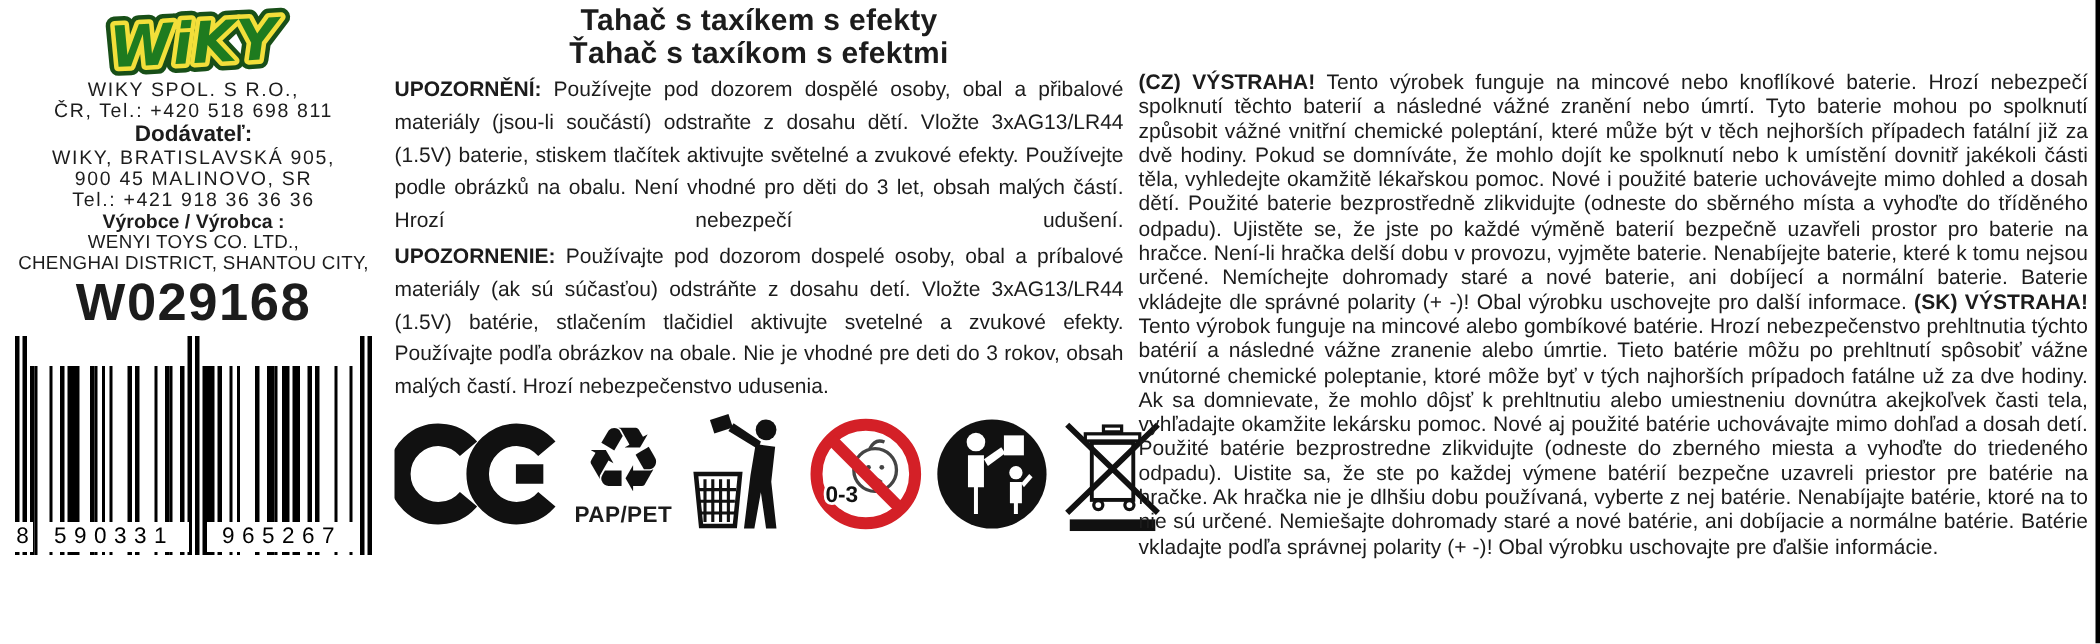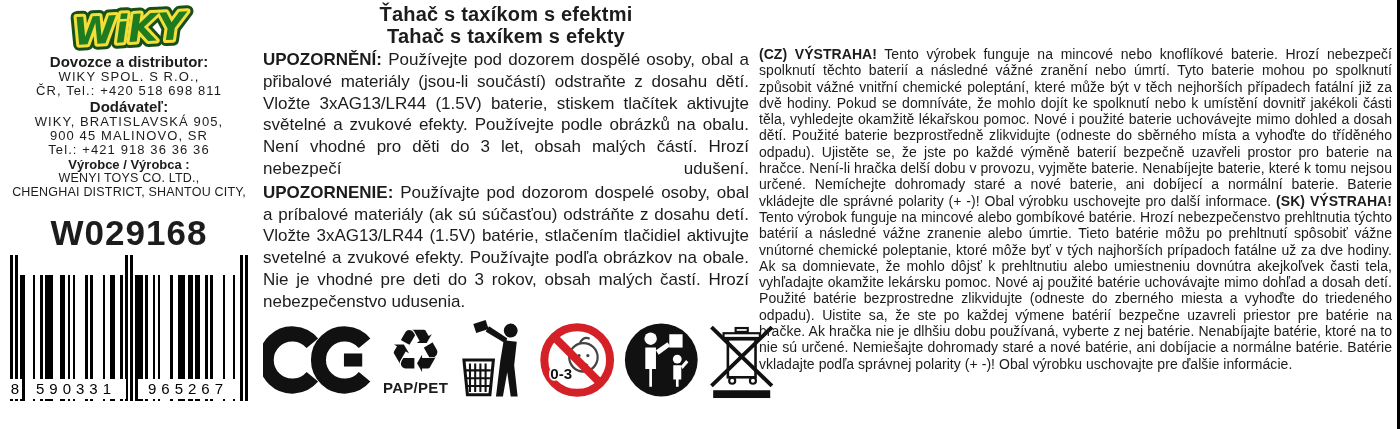--- a/index.html
+++ b/index.html
@@ -18,38 +18,38 @@
   .col-left{
     width:258px;flex:0 0 258px;
     display:flex;flex-direction:column;align-items:center;
     text-align:center;padding-top:1px;box-sizing:border-box;
   }
   .logo-svg{display:block;margin:0 auto;}
   .lh-head{font-weight:bold;font-size:15px;line-height:16px;margin-top:1px;}
   .addr{font-size:13px;line-height:14px;letter-spacing:1.1px;white-space:nowrap;}
   .addr2{font-size:12.5px;line-height:13.5px;letter-spacing:0.2px;white-space:nowrap;}
   .bold13{font-weight:bold;font-size:13px;line-height:15px;white-space:nowrap;}
-  .prod-code{font-weight:bold;font-size:35px;line-height:36px;letter-spacing:1px;margin-top:16px;}
+  .prod-code{font-weight:bold;font-size:35px;line-height:36px;letter-spacing:1px;margin-top:2px;}
   .barcode-wrap{position:relative;width:238px;height:150px;margin:4px auto 0;}
   .bars{position:relative;width:238px;height:146px;font-size:0;}
   .bars .m{display:inline-block;height:126px;}
   .bars .m.b{background:#000;}
   .bars .m.tall{height:146px;}
   .bc-digit{position:absolute;top:124px;font-size:15px;line-height:20px;background:#fff;
     letter-spacing:5px;font-weight:normal;color:#000;text-align:center;}
   .bc-lead{left:-2px;width:14px;letter-spacing:0;}
   .bc-g1{left:16px;width:100px;}
   .bc-g2{left:128px;width:100px;}
   
   .col-mid{
     width:497px;flex:0 0 497px;
     padding:3px 6px 0 5px;box-sizing:border-box;
   }
   .title{font-weight:bold;font-size:20px;line-height:22px;text-align:center;letter-spacing:.2px;}
-  .mid-par{margin:2px 0 0 0;font-size:17px;line-height:21.8px;text-align:justify;}
+  .mid-par{margin:2px 0 0 0;font-size:14px;line-height:21.8px;text-align:justify;}
   .mid-par.force-last{text-align-last:justify;}
   .icons-row{display:flex;align-items:center;gap:9px;margin-top:5px;margin-right:-28px;height:84px;}
   .recycle-box{display:flex;flex-direction:column;align-items:center;line-height:1;margin-top:-2px;}
   .recycle-glyph{font-size:60px;line-height:56px;color:#111;font-family:"DejaVu Sans",sans-serif;}
   .recycle-label{font-weight:bold;font-size:15px;letter-spacing:.3px;margin-top:1px;}
   
   .col-right{
     flex:1;box-sizing:border-box;
     padding:46px 5px 0 4px;
     font-size:14px;line-height:16.3px;
@@ -64,21 +64,20 @@
 <div class="label">
 
   <div class="col-left">
     <svg class="logo-svg" width="152" height="52" viewBox="0 0 152 52">
       <g transform="rotate(-3 76 26)">
         <text x="76" y="41" text-anchor="middle" font-family="DejaVu Sans, sans-serif" font-weight="bold" font-style="italic" font-size="38" fill="none" stroke="#184f18" stroke-width="12" stroke-linejoin="round">WiKY</text>
         <text x="76" y="41" text-anchor="middle" font-family="DejaVu Sans, sans-serif" font-weight="bold" font-style="italic" font-size="38" fill="#1e7b1f" stroke="#f2df3a" stroke-width="6" stroke-linejoin="round" paint-order="stroke">WiKY</text>
       </g>
     </svg>
 
-    <div class="lh-head">Dovozce a distributor:</div>
     <div class="addr">WIKY SPOL. S R.O.,</div>
     <div class="addr">ČR, Tel.: +420 518 698 811</div>
 
     <div class="lh-head">Dodávateľ:</div>
     <div class="addr">WIKY, BRATISLAVSKÁ 905,</div>
     <div class="addr">900 45 MALINOVO, SR</div>
     <div class="addr">Tel.: +421 918 36 36 36</div>
 
     <div class="bold13">Výrobce / Výrobca :</div>
     <div class="addr2">WENYI TOYS CO. LTD.,</div>
@@ -88,22 +87,22 @@
 
     <div class="barcode-wrap">
       <div class="bars" id="barcode-bars"><div class="m b tall" style="width: 2.5px;"></div><div class="m tall" style="width: 2.5px;"></div><div class="m b tall" style="width: 2.5px;"></div><div class="m" style="width: 2.5px;"></div><div class="m b" style="width: 2.5px;"></div><div class="m b" style="width: 2.5px;"></div><div class="m" style="width: 2.5px;"></div><div class="m" style="width: 2.5px;"></div><div class="m" style="width: 2.5px;"></div><div class="m b" style="width: 2.5px;"></div><div class="m" style="width: 2.5px;"></div><div class="m" style="width: 2.5px;"></div><div class="m b" style="width: 2.5px;"></div><div class="m" style="width: 2.5px;"></div><div class="m b" style="width: 2.5px;"></div><div class="m b" style="width: 2.5px;"></div><div class="m b" style="width: 2.5px;"></div><div class="m" style="width: 2.5px;"></div><div class="m" style="width: 2.5px;"></div><div class="m" style="width: 2.5px;"></div><div class="m b" style="width: 2.5px;"></div><div class="m b" style="width: 2.5px;"></div><div class="m" style="width: 2.5px;"></div><div class="m b" style="width: 2.5px;"></div><div class="m" style="width: 2.5px;"></div><div class="m b" style="width: 2.5px;"></div><div class="m" style="width: 2.5px;"></div><div class="m" style="width: 2.5px;"></div><div class="m" style="width: 2.5px;"></div><div class="m" style="width: 2.5px;"></div><div class="m b" style="width: 2.5px;"></div><div class="m" style="width: 2.5px;"></div><div class="m b" style="width: 2.5px;"></div><div class="m" style="width: 2.5px;"></div><div class="m" style="width: 2.5px;"></div><div class="m" style="width: 2.5px;"></div><div class="m" style="width: 2.5px;"></div><div class="m b" style="width: 2.5px;"></div><div class="m" style="width: 2.5px;"></div><div class="m" style="width: 2.5px;"></div><div class="m b" style="width: 2.5px;"></div><div class="m b" style="width: 2.5px;"></div><div class="m" style="width: 2.5px;"></div><div class="m" style="width: 2.5px;"></div><div class="m b" style="width: 2.5px;"></div><div class="m tall" style="width: 2.5px;"></div><div class="m b tall" style="width: 2.5px;"></div><div class="m tall" style="width: 2.5px;"></div><div class="m b tall" style="width: 2.5px;"></div><div class="m tall" style="width: 2.5px;"></div><div class="m b" style="width: 2.5px;"></div><div class="m b" style="width: 2.5px;"></div><div class="m b" style="width: 2.5px;"></div><div class="m" style="width: 2.5px;"></div><div class="m b" style="width: 2.5px;"></div><div class="m" style="width: 2.5px;"></div><div class="m" style="width: 2.5px;"></div><div class="m b" style="width: 2.5px;"></div><div class="m" style="width: 2.5px;"></div><div class="m b" style="width: 2.5px;"></div><div class="m" style="width: 2.5px;"></div><div class="m" style="width: 2.5px;"></div><div class="m" style="width: 2.5px;"></div><div class="m" style="width: 2.5px;"></div><div class="m b" style="width: 2.5px;"></div><div class="m" style="width: 2.5px;"></div><div class="m" style="width: 2.5px;"></div><div class="m b" style="width: 2.5px;"></div><div class="m b" style="width: 2.5px;"></div><div class="m b" style="width: 2.5px;"></div><div class="m" style="width: 2.5px;"></div><div class="m b" style="width: 2.5px;"></div><div class="m b" style="width: 2.5px;"></div><div class="m" style="width: 2.5px;"></div><div class="m b" style="width: 2.5px;"></div><div class="m b" style="width: 2.5px;"></div><div class="m" style="width: 2.5px;"></div><div class="m" style="width: 2.5px;"></div><div class="m b" style="width: 2.5px;"></div><div class="m" style="width: 2.5px;"></div><div class="m b" style="width: 2.5px;"></div><div class="m" style="width: 2.5px;"></div><div class="m" style="width: 2.5px;"></div><div class="m" style="width: 2.5px;"></div><div class="m" style="width: 2.5px;"></div><div class="m b" style="width: 2.5px;"></div><div class="m" style="width: 2.5px;"></div><div class="m" style="width: 2.5px;"></div><div class="m" style="width: 2.5px;"></div><div class="m b" style="width: 2.5px;"></div><div class="m" style="width: 2.5px;"></div><div class="m" style="width: 2.5px;"></div><div class="m b tall" style="width: 2.5px;"></div><div class="m tall" style="width: 2.5px;"></div><div class="m b tall" style="width: 2.5px;"></div></div>
       <div class="bc-digit bc-lead">8</div>
       <div class="bc-digit bc-g1">590331</div>
       <div class="bc-digit bc-g2">965267</div>
     </div>
   </div>
 
   <div class="col-mid">
+    <div class="title">Tahač s taxíkem s efekty</div>
     <div class="title">Ťahač s taxíkom s efektmi</div>
-    <div class="title">Tahač s taxíkem s efekty</div>
 
     <p class="mid-par force-last"><b>UPOZORNĚNÍ:</b><span> Používejte pod dozorem dospělé osoby, obal a přibalové materiály (jsou-li součástí) odstraňte z dosahu dětí. Vložte 3xAG13/LR44 (1.5V) baterie, stiskem tlačítek aktivujte světelné a zvukové efekty. Používejte podle obrázků na obalu. Není vhodné pro děti do 3 let, obsah malých částí. Hrozí nebezpečí udušení.</span></p>
     <p class="mid-par"><b>UPOZORNENIE:</b><span> Používajte pod dozorom dospelé osoby, obal a príbalové materiály (ak sú súčasťou) odstráňte z dosahu detí. Vložte 3xAG13/LR44 (1.5V) batérie, stlačením tlačidiel aktivujte svetelné a zvukové efekty. Používajte podľa obrázkov na obale. Nie je vhodné pre deti do 3 rokov, obsah malých častí. Hrozí nebezpečenstvo udusenia.</span></p>
 
     <div class="icons-row">
 
       <svg width="122" height="72" viewBox="0 0 170 100">
         <path d="M 75.6 24.3 A 40 40 0 1 0 75.6 75.7" fill="none" stroke="#111" stroke-width="23"></path>
         <path d="M 155.6 24.3 A 40 40 0 1 0 155.6 75.7" fill="none" stroke="#111" stroke-width="23"></path>
         <line x1="124" y1="50" x2="152" y2="50" stroke="#111" stroke-width="20"></line>

